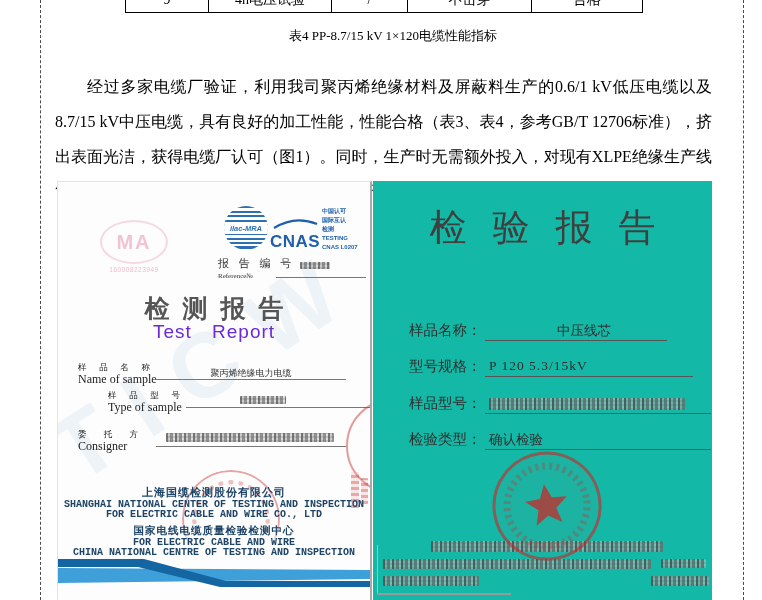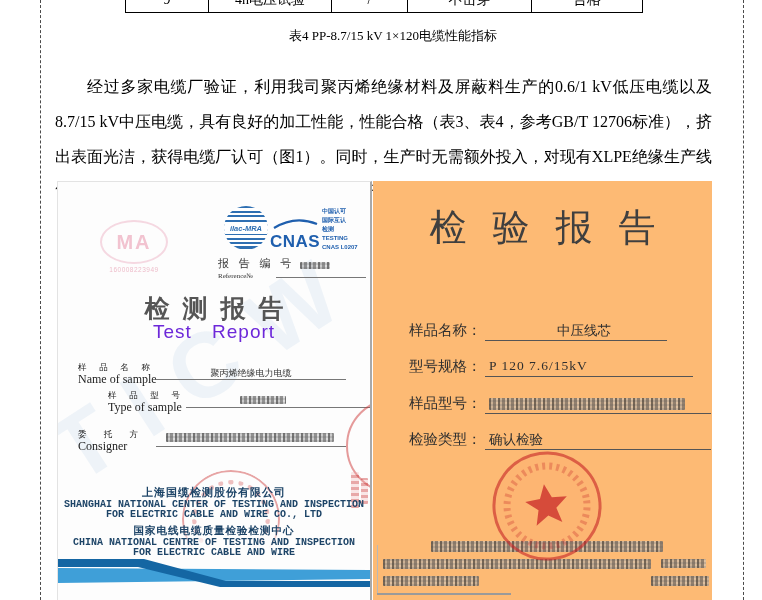--- a/index.html
+++ b/index.html
@@ -73,21 +73,21 @@
 
   
   .pix{position:absolute;border-radius:1px;opacity:.85;background-image:
        repeating-linear-gradient(90deg,rgba(70,70,70,.85) 0 2px,rgba(165,165,165,.55) 2px 4px,
          rgba(100,100,100,.8) 4px 7px,rgba(200,200,200,.45) 7px 9px),
        repeating-linear-gradient(0deg,rgba(120,120,120,.6) 0 2px,rgba(190,190,190,.35) 2px 4px);}
   .pix-red{position:absolute;border-radius:1px;opacity:.55;background-image:
        repeating-linear-gradient(0deg,rgba(205,60,60,.8) 0 3px,rgba(240,170,170,.5) 3px 6px);}
 
   
-  .rpanel{position:absolute;left:373px;top:181px;width:339px;height:419px;background:#fdba74;overflow:hidden;}
+  .rpanel{position:absolute;left:373px;top:181px;width:339px;height:419px;background:#14b8a6;overflow:hidden;}
   .rtitle{position:absolute;left:0;right:0;top:22px;text-align:center;font-size:37px;color:#3f3f3f;
           letter-spacing:26px;text-indent:26px;font-weight:500;}
   .rrow{position:absolute;left:36px;width:303px;height:24px;}
   .r-label{position:absolute;left:0;top:0;font-size:14.5px;color:#2f2f2f;}
   .r-line{position:absolute;top:19px;height:1px;background:#555;}
   .r-val{position:absolute;top:1px;font-size:13.5px;color:#2f2f2f;}
   .rgrayV{position:absolute;left:4px;top:364px;width:1px;height:49px;background:#b8b8b8;}
   .rgrayH{position:absolute;left:4px;top:412px;width:134px;height:2px;background:#9a9a9a;}
   .rstamp{position:absolute;left:117px;top:268px;width:114px;height:114px;transform:rotate(-8deg);}
 </style>
@@ -170,41 +170,41 @@
     <div class="stampL1"></div>
     <div class="pix-red" style="left:293px;top:290px;width:8px;height:36px;"></div>
     <div class="pix-red" style="left:303px;top:296px;width:7px;height:26px;"></div>
     <div class="stampL2"></div>
 
     <div class="lorg">
       <div class="c1">上海国缆检测股份有限公司</div>
       <div class="e">SHANGHAI NATIONAL CENTER OF TESTING AND INSPECTION</div>
       <div class="e">FOR ELECTRIC CABLE AND WIRE CO., LTD</div>
       <div class="c2">国家电线电缆质量检验检测中心</div>
+      <div class="e">FOR ELECTRIC CABLE AND WIRE</div>
       <div class="e">CHINA NATIONAL CENTRE OF TESTING AND INSPECTION</div>
-      <div class="e">FOR ELECTRIC CABLE AND WIRE</div>
     </div>
 
     <svg class="ribbon" viewBox="0 0 312 32">
       <polygon points="0,12 312,14 312,23 0,27" fill="#3f9fd8"></polygon>
       <polygon points="0,3 86,3 168,25 312,25 312,31 162,31 80,11 0,11" fill="#1466a3"></polygon>
     </svg>
   </div>
 
   <div class="rpanel">
     <div class="rtitle">检验报告</div>
 
     <div class="rrow" style="top:140px;">
       <div class="r-label">样品名称：</div>
       <div class="r-val" style="left:84px;width:182px;text-align:center;">中压线芯</div>
       <div class="r-line" style="left:76px;width:182px;"></div>
     </div>
     <div class="rrow" style="top:176px;">
       <div class="r-label">型号规格：</div>
-      <div class="r-val" style="left:80px;letter-spacing:1px;">P  120  7.6/15kV</div>
+      <div class="r-val" style="left:80px;letter-spacing:1px;">P  120  5.3/15kV</div>
       <div class="r-line" style="left:76px;width:208px;"></div>
     </div>
     <div class="rrow" style="top:213px;">
       <div class="r-label">样品型号：</div>
       <div class="pix" style="left:80px;top:4px;width:196px;height:12px;"></div>
       <div class="r-line" style="left:76px;width:226px;"></div>
     </div>
     <div class="rrow" style="top:249px;">
       <div class="r-label">检验类型：</div>
       <div class="r-val" style="left:80px;">确认检验</div>

